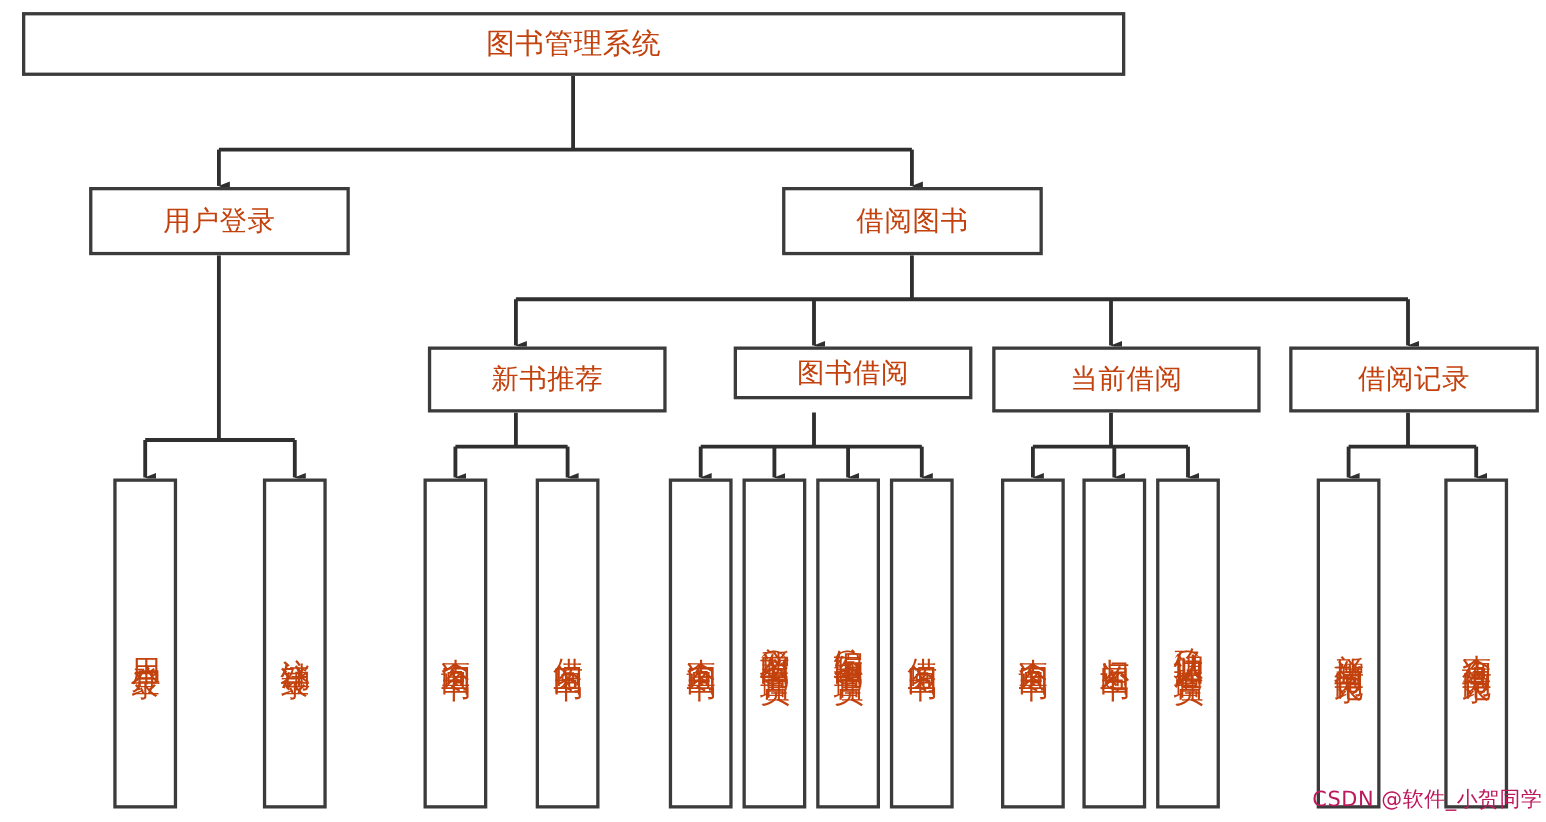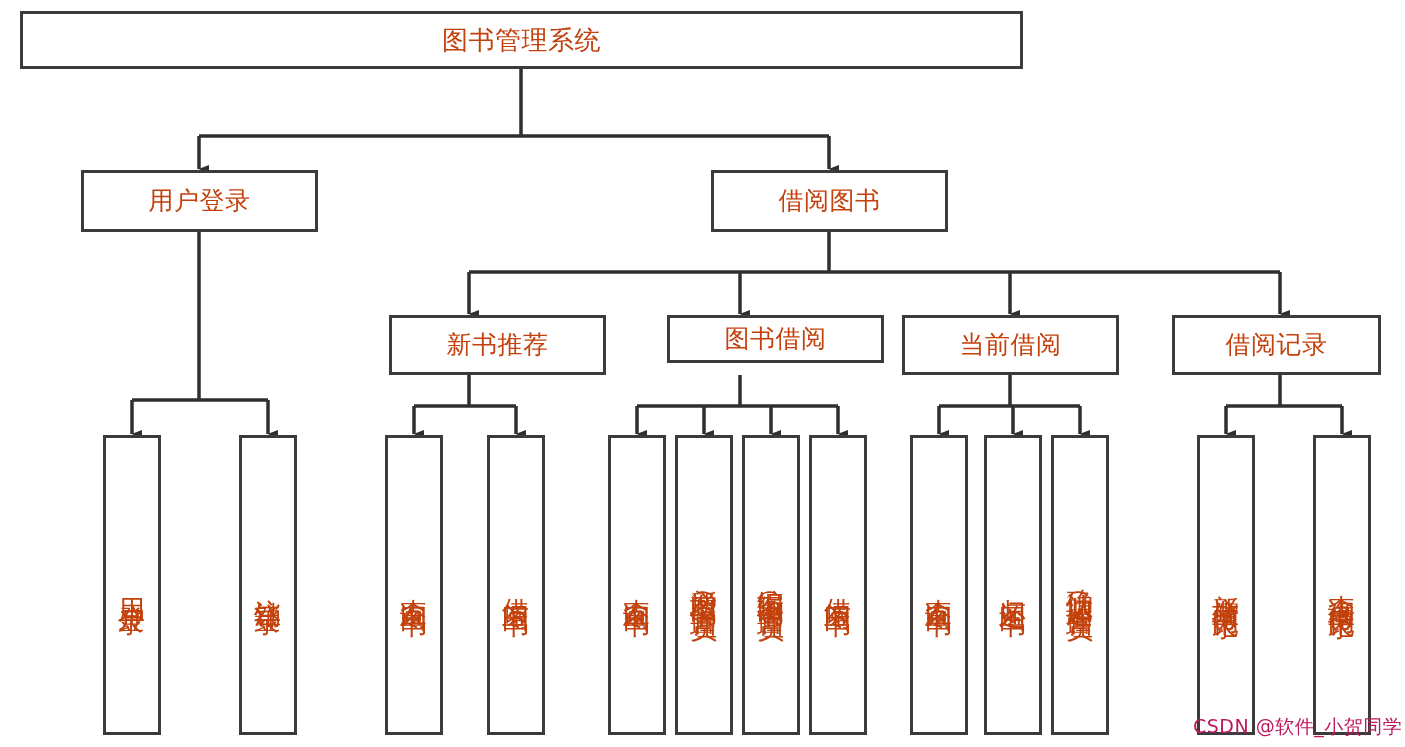--- a/index.html
+++ b/index.html
@@ -132,24 +132,24 @@
       </div>
       <div class="node h" style="left: 711px; top: 170px; width: 237px; height: 62px;">
         <span class="label">借阅图书</span>
       </div>
       <div class="node h" style="left: 361px; top: 315px; width: 217px; height: 60px; margin-left: 28px;">
         <span class="label">新书推荐</span>
       </div>
       <div class="node h" style="left: 632px; top: 315px; width: 217px; height: 48px; margin-left: 35px;">
         <span class="label">图书借阅</span>
       </div>
-      <div class="node h" style="left: 902px; top: 315px; width: 217px; height: 60px;">
+      <div class="node h" style="left: 902px; top: 315px; width: 244px; height: 60px;">
         <span class="label">当前借阅</span>
       </div>
-      <div class="node h" style="left: 1172px; top: 315px; width: 209px; height: 60px;">
+      <div class="node h" style="left: 1172px; top: 315px; width: 227px; height: 60px;">
         <span class="label">借阅记录</span>
       </div>
       <div class="node v" style="left: 103px; top: 435px; width: 58px; height: 300px;">
         <span class="label">用户登录</span>
       </div>
       <div class="node v" style="left: 239px; top: 435px; width: 58px; height: 300px;">
         <span class="label">注销登录</span>
       </div>
       <div class="node v" style="left: 385px; top: 435px; width: 58px; height: 300px;">
         <span class="label">查询图书</span>

